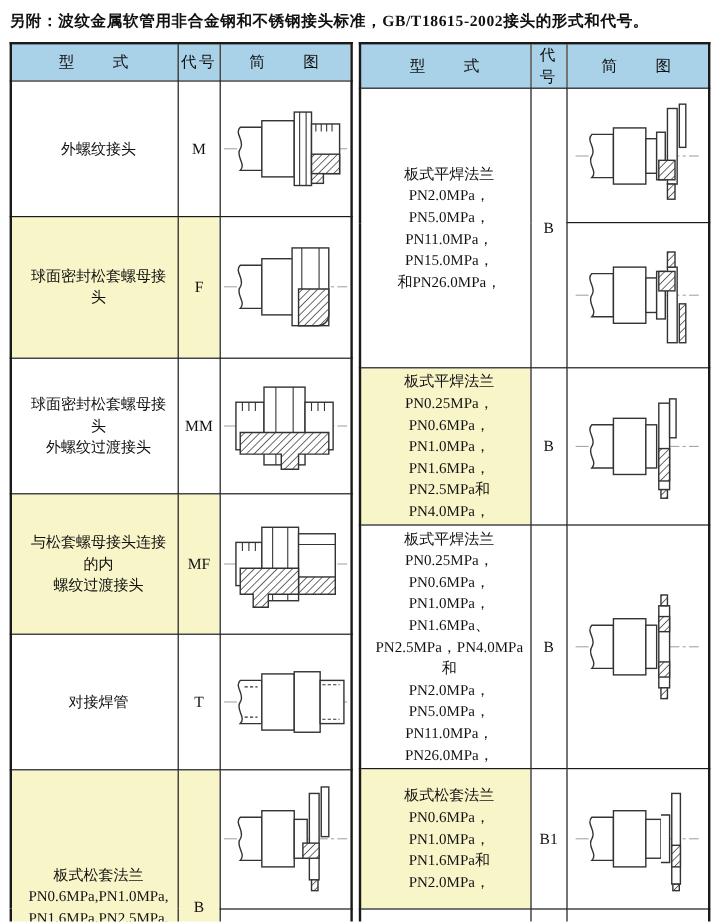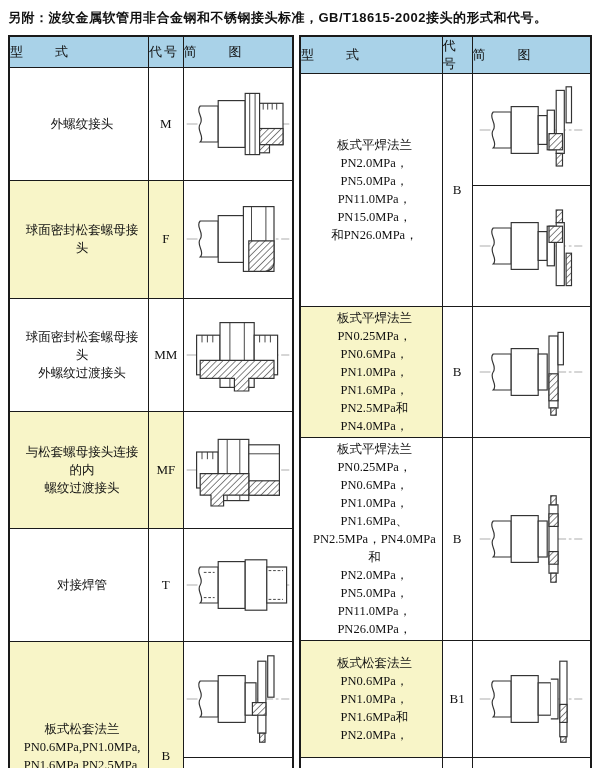--- a/index.html
+++ b/index.html
@@ -1,25 +1,25 @@
 <!DOCTYPE html>
 <html><head>
 <meta charset="utf-8">
 <style>
   * { margin:0; padding:0; box-sizing:border-box; }
   html,body { width:600px; background:#fff; font-family:"Liberation Serif", serif; }
   .page { width:600px; height:768px; padding:9px 8px 0 8px; background:#fff; }
-  .title { font-family:Liberation Sans, sans-serif; font-weight:bold;
+  .title { font-family:Liberation Serif, serif; font-weight:bold;
            font-size:13px; color:#111; margin-bottom:8px; letter-spacing:0.5px; white-space:nowrap; }
   .tables { display:flex; gap:5px; }
   table { border-collapse:collapse; table-layout:fixed; }
   table.half { border:2px solid #1a1a1a; }
   td, th { border:1px solid #1a1a1a; vertical-align:middle; overflow:hidden; }
   th { background:#a9d2e8; font-weight:normal; font-size:13px; color:#111;
-       text-align:left; letter-spacing:2px; }
+       text-align:center; letter-spacing:2px; }
   td.type { font-size:12.5px; line-height:18px; padding:2px 4px 2px 10px;
             white-space:pre-line; color:#111; text-align:center; }
   td.code { text-align:center; font-size:13px; color:#111; }
   td.hl { background:#f8f5c8; }
   td.diag { background:#fff; padding:0; }
   .fig-box { display:flex; align-items:center; justify-content:center; width:100%; height:100%; }
   
   .h27{height:27px}.h98{height:98px}.h100{height:100px}.h101{height:101px}
   .h102{height:102px}.h112{height:112px}.h113{height:113px}.h116{height:116px}
   .h117{height:117px}.h121{height:121px}

